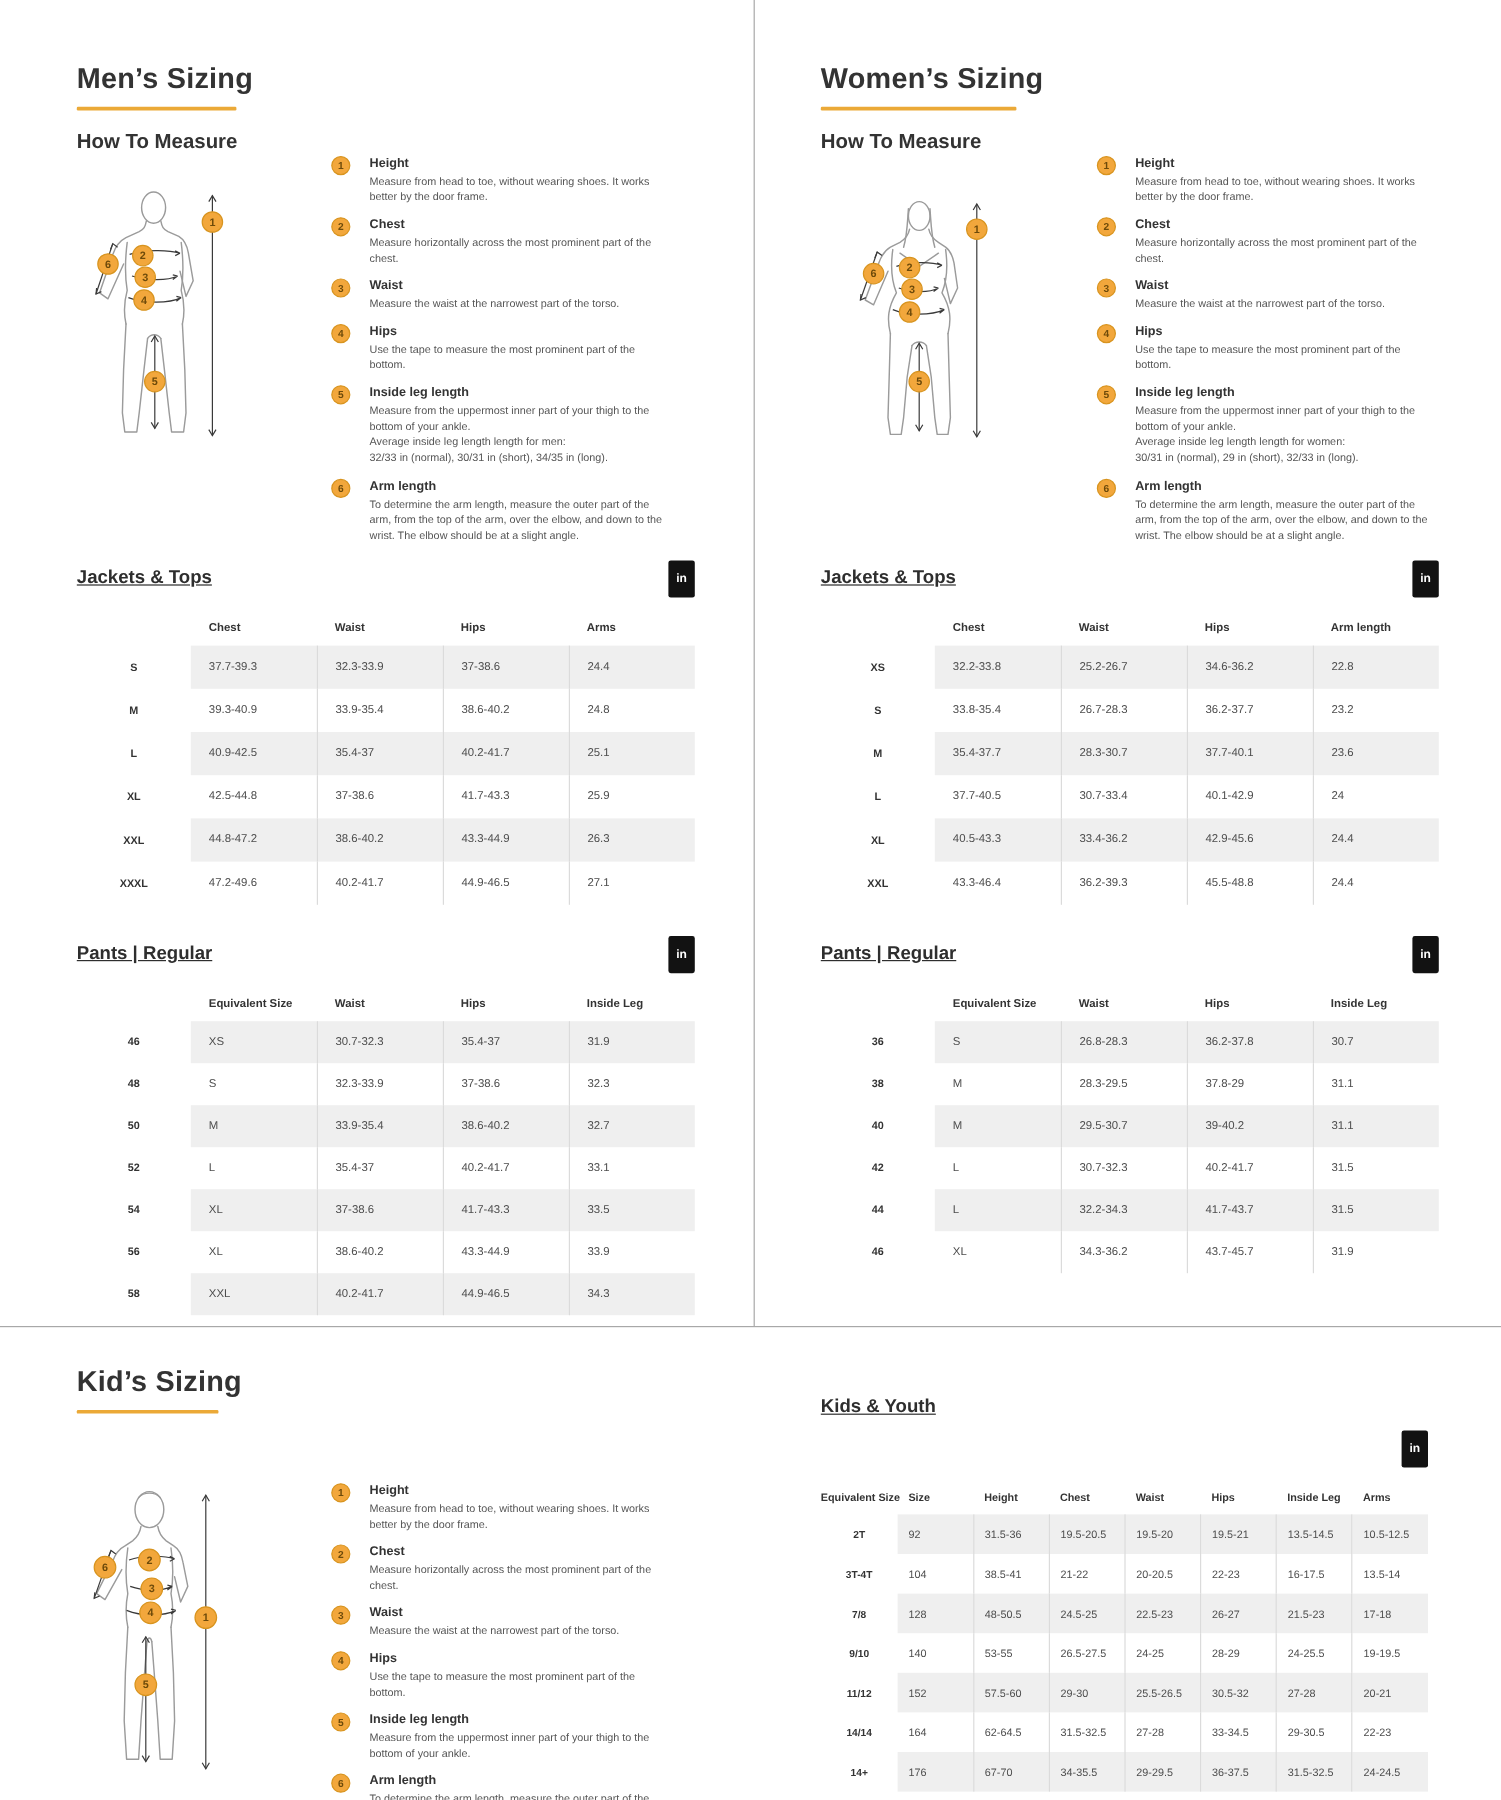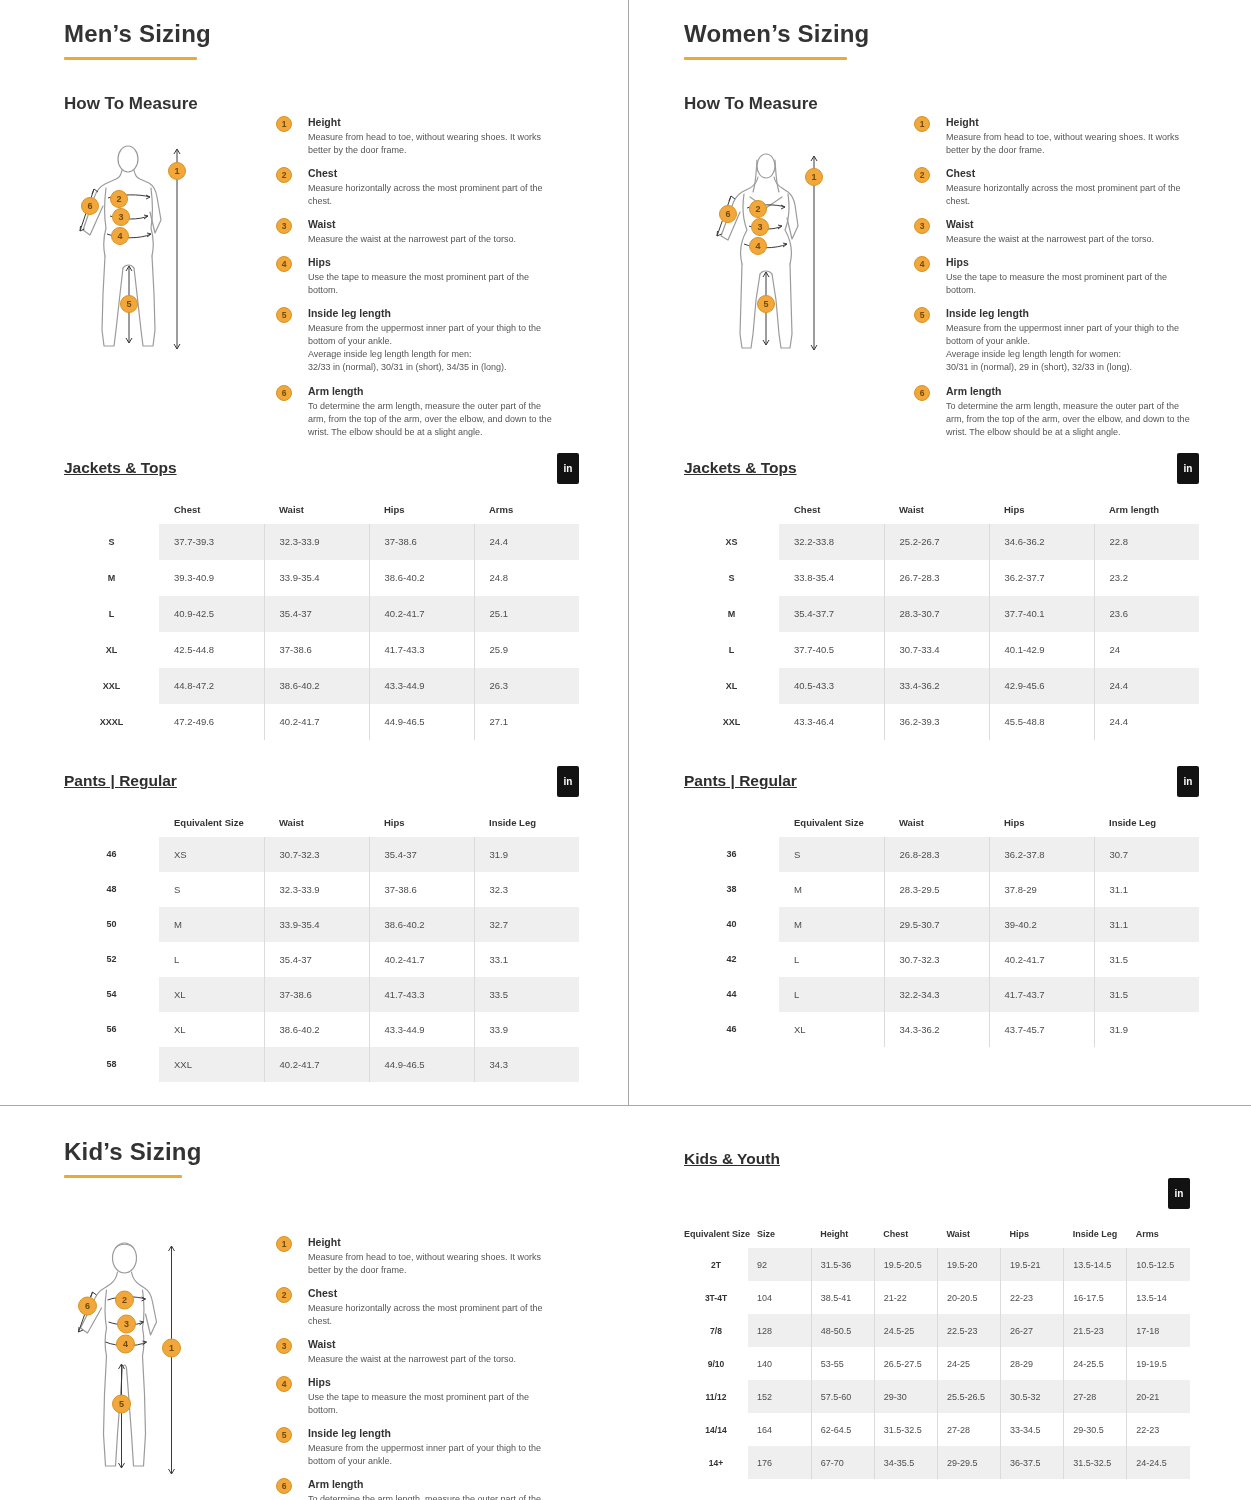--- a/index.html
+++ b/index.html
@@ -12,25 +12,25 @@
   .divider-h { position:absolute; left:0; top:1105px; width:1251px; height:1px; background:#a8a8a8; }
 
   .col { position:absolute; width:565px; }
   #col-men        { left:40px;  top:0; }
   #col-women      { left:660px; top:0; }
   #col-kids-left  { left:40px;  top:1110px; }
   #col-kids-right { left:660px; top:1150px; width:540px; }
   .inner { padding-left:24px; width:539px; }
   #col-kids-right .inner { width:530px; }
 
-  .page-title { font-size:24px; font-weight:bold; color:#333; margin-top:20px; letter-spacing:.2px; }
+  .page-title { font-size:24px; font-weight:bold; color:#333; margin-top:52px; letter-spacing:.2px; }
   #col-kids-left .page-title { margin-top:28px; }
   .title-underline { height:3px; background:#EBA937; margin-top:9px; border-radius:1px; }
 
-  .measure-area { position:relative; margin-top:34px; min-height:296px; }
+  .measure-area { position:relative; margin-top:16px; min-height:296px; }
   #col-kids-left .measure-area { margin-top:56px; min-height:280px; }
   .how-title { font-size:17px; font-weight:bold; color:#333; }
 
   .figure { position:absolute; }
   #col-men   .figure { left:14px; top:50px; }
   #col-women .figure { left:30px; top:58px; }
   #col-kids-left .figure { left:8px; top:2px; }
 
   .steps { margin-left:212px; padding-top:2px; }
   #col-women .steps { margin-left:230px; }
@@ -68,21 +68,21 @@
     width:95px; text-align:center; padding-left:0;
   }
   .size-table td:first-child { font-weight:bold; font-size:9px; color:#333; }
   .size-table tbody tr:nth-child(odd) td:not(:first-child) { background:#EFEFEF; }
   .size-table td:nth-child(n+3) { border-left:1px solid #DBDBDB; }
 
   table.kids-table th { padding-left:9px; font-size:9px; }
   table.kids-table td { padding-left:9px; font-size:9px; height:33px; }
   table.kids-table th:first-child, table.kids-table td:first-child { width:64px; }
   table.kids-table td:first-child { font-size:8.5px; }
-  #col-kids-right .table-title { }
+  #col-kids-right .table-title { margin-top:14px; }
 
   svg text.marker-num { font-family:"Liberation Sans", sans-serif; font-size:9px; font-weight:bold; fill:#6d4a0a; text-anchor:middle; }
   svg .body-line { stroke:#9b9b9b; fill:none; stroke-width:1.2; stroke-linecap:round; stroke-linejoin:round; }
   svg .meas-line { stroke:#3a3a3a; fill:none; stroke-width:1; }
   svg .marker-circle { fill:#F2A73C; stroke:#D8941F; stroke-width:1; }
 </style>
 </head>
 <body>
 
 <div class="divider-v"></div>

